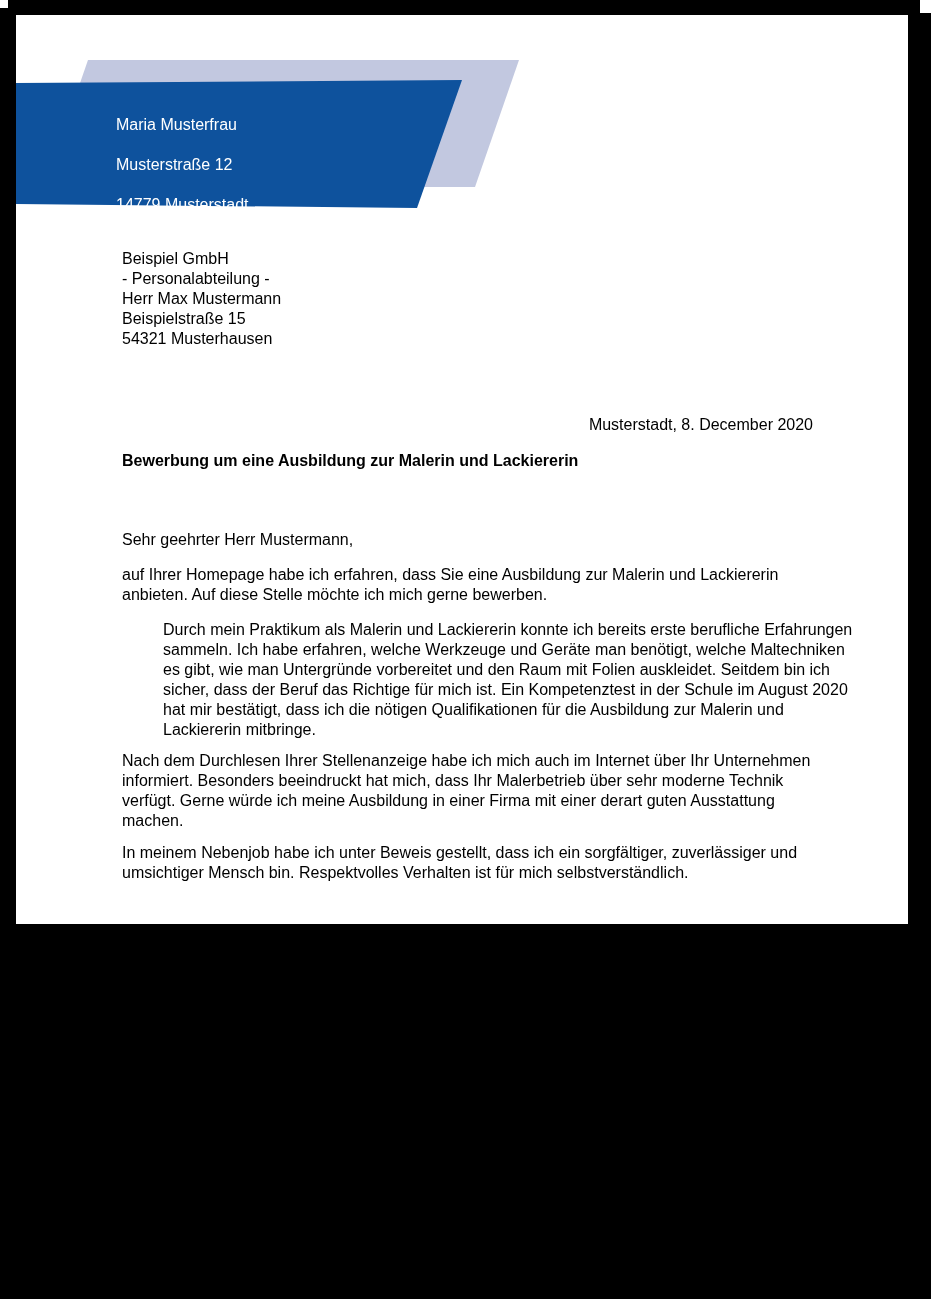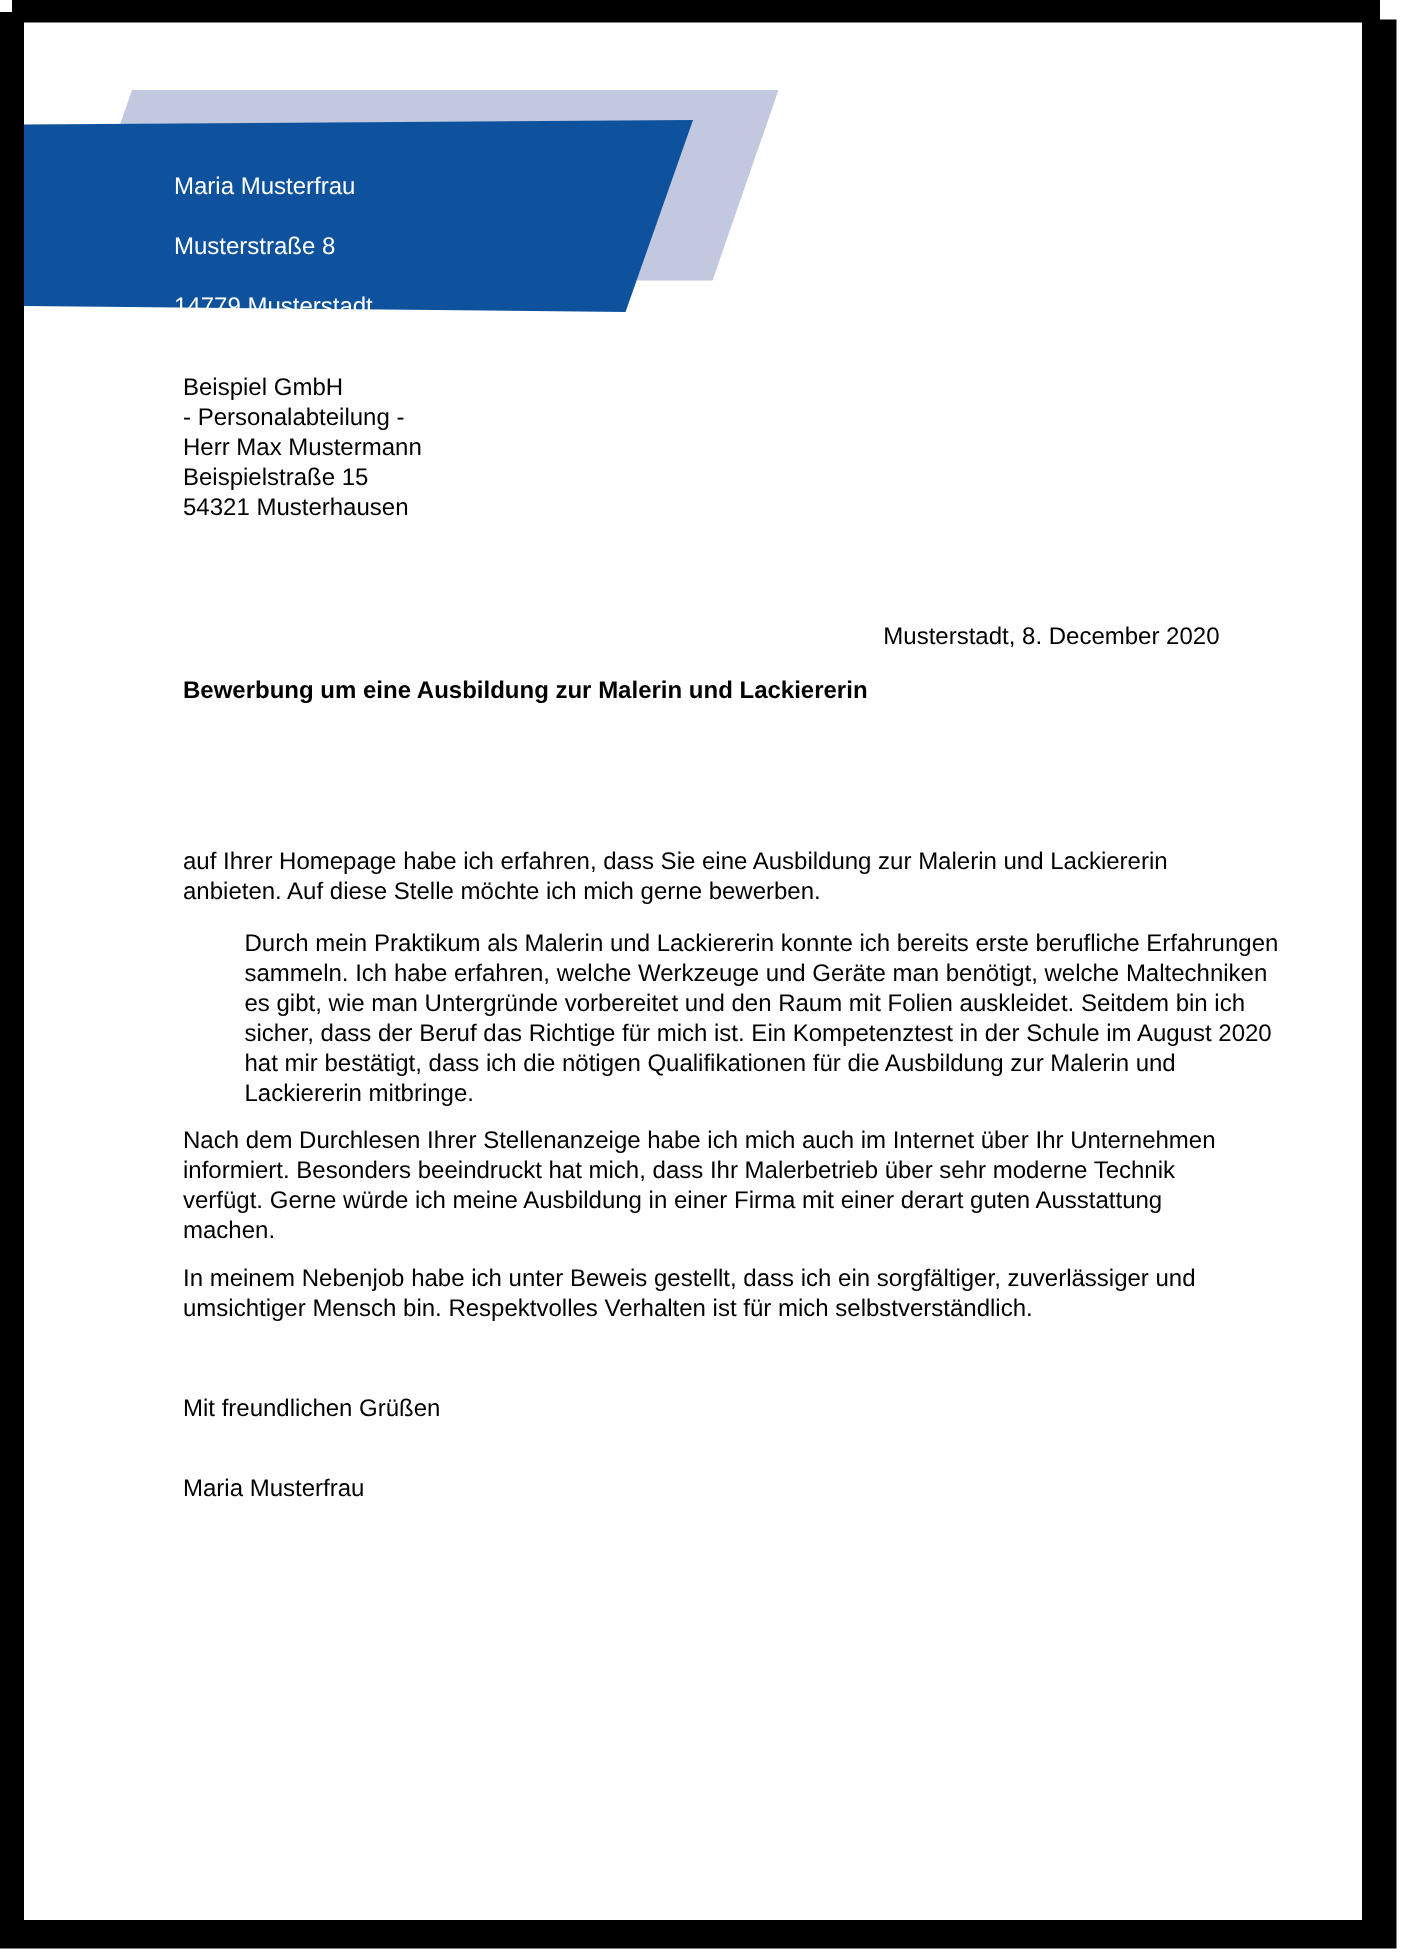--- a/index.html
+++ b/index.html
@@ -30,21 +30,21 @@
   }
   .notch-tl {
     left: 0; top: 0;
     width: 8px; height: 8px;
     background: #ffffff;
   }
 
   
   .page {
     left: 16px; top: 15px;
-    width: 892px; height: 1265px;
+    width: 892px; height: 909px;
     background: #ffffff;
   }
 
   .banner-svg {
     left: 0; top: 0;
     width: 892px; height: 220px;
     display: block;
   }
 
   .txt {
@@ -94,36 +94,37 @@
 
 <div class="abs page">
 
   <svg class="abs banner-svg" viewBox="0 0 892 220">
     <polygon points="72,45 503,45 459,172 28,172" fill="#C2C8E0"></polygon>
     <polygon points="0,68 446,65 401,193 0,189" fill="#0E529D"></polygon>
   </svg>
 
   <div class="abs txt sender-block">
     <div>Maria Musterfrau</div>
-    <div>Musterstraße 8</div>
+    <div>Musterstraße 12</div>
     <div>14779 Musterstadt</div>
     <div>Tel.: (012) 34 56 78</div>
     <div>musterfrau@beispiel.de</div>
   </div>
 
   <div class="abs txt recipient-block">Beispiel GmbH
 - Personalabteilung -
 Herr Max Mustermann
 Beispielstraße 15
 54321 Musterhausen</div>
 
   <div class="abs txt date-line">Musterstadt, 8. December 2020</div>
 
   <div class="abs txt subject-line">Bewerbung um eine Ausbildung zur Malerin und Lackiererin</div>
 
+  <div class="abs txt salutation">Sehr geehrter Herr Mustermann,</div>
 
   <div class="abs txt para p1">auf Ihrer Homepage habe ich erfahren, dass Sie eine Ausbildung zur Malerin und Lackiererin
 anbieten. Auf diese Stelle möchte ich mich gerne bewerben.</div>
 
   <div class="abs txt para p2">Durch mein Praktikum als Malerin und Lackiererin konnte ich bereits erste berufliche Erfahrungen
 sammeln. Ich habe erfahren, welche Werkzeuge und Geräte man benötigt, welche Maltechniken
 es gibt, wie man Untergründe vorbereitet und den Raum mit Folien auskleidet. Seitdem bin ich
 sicher, dass der Beruf das Richtige für mich ist. Ein Kompetenztest in der Schule im August 2020
 hat mir bestätigt, dass ich die nötigen Qualifikationen für die Ausbildung zur Malerin und
 Lackiererin mitbringe.</div>

